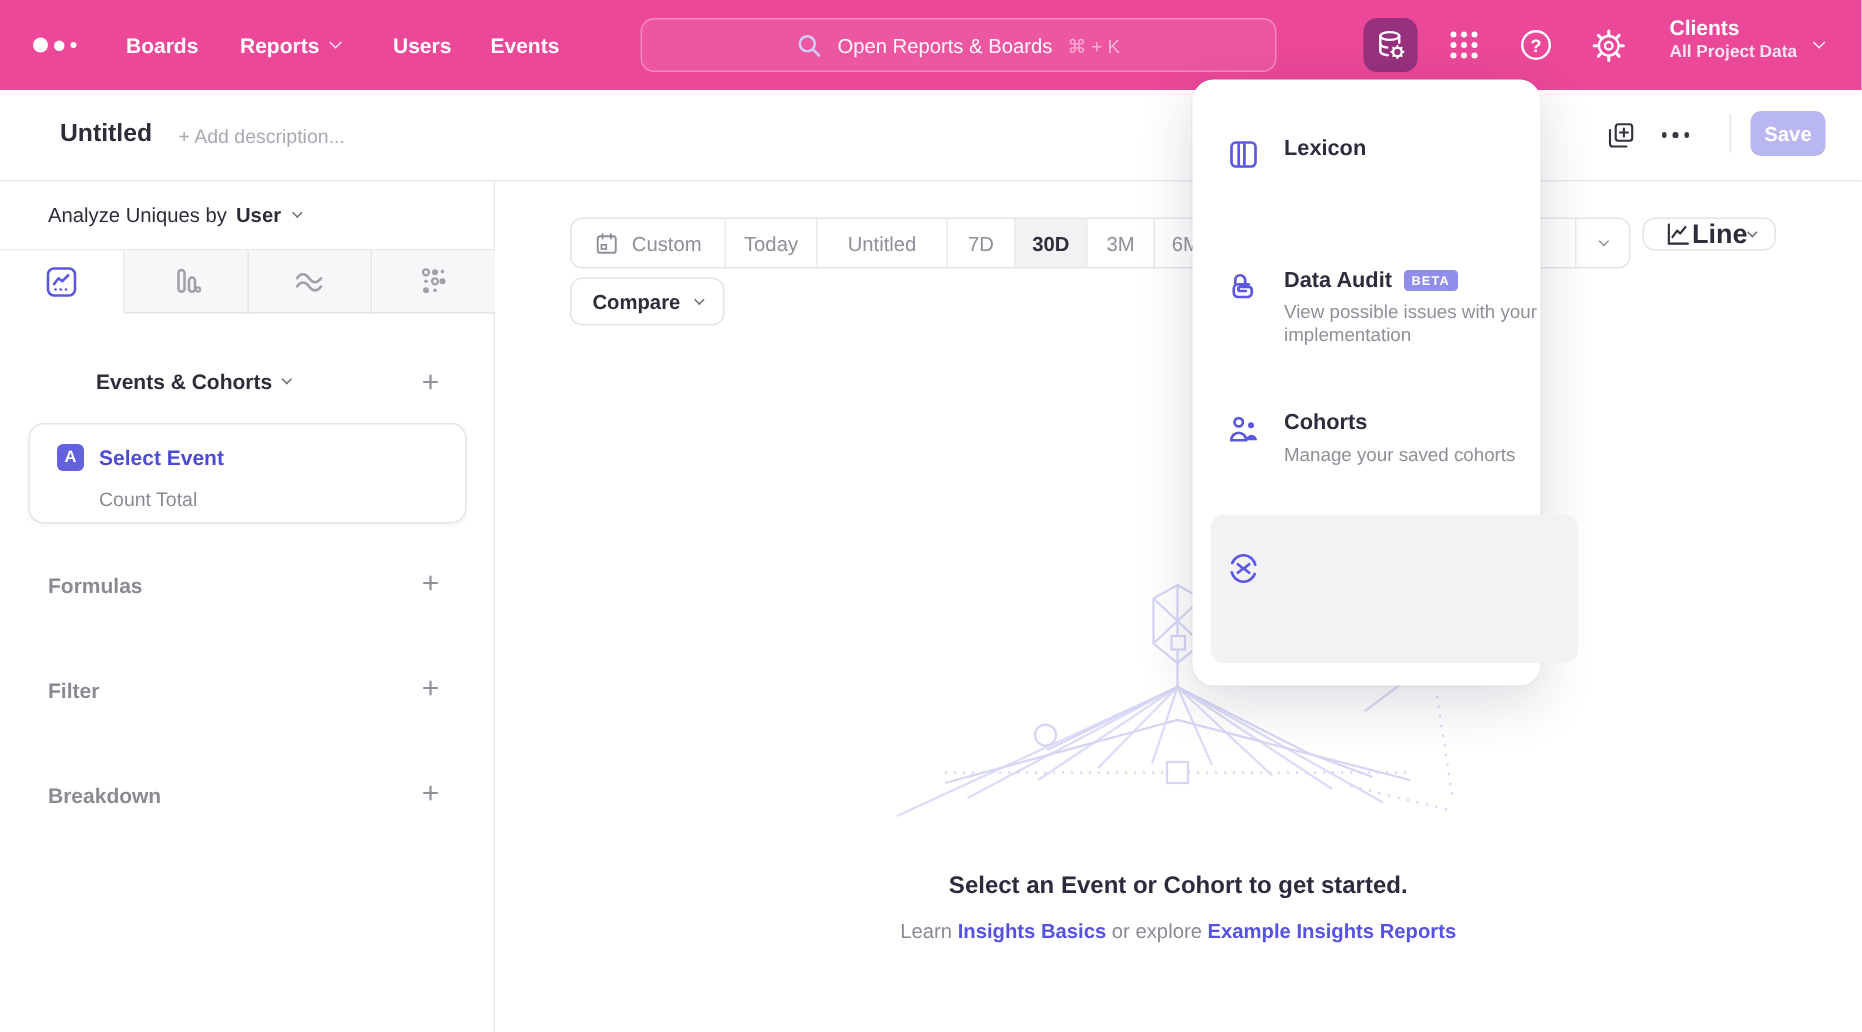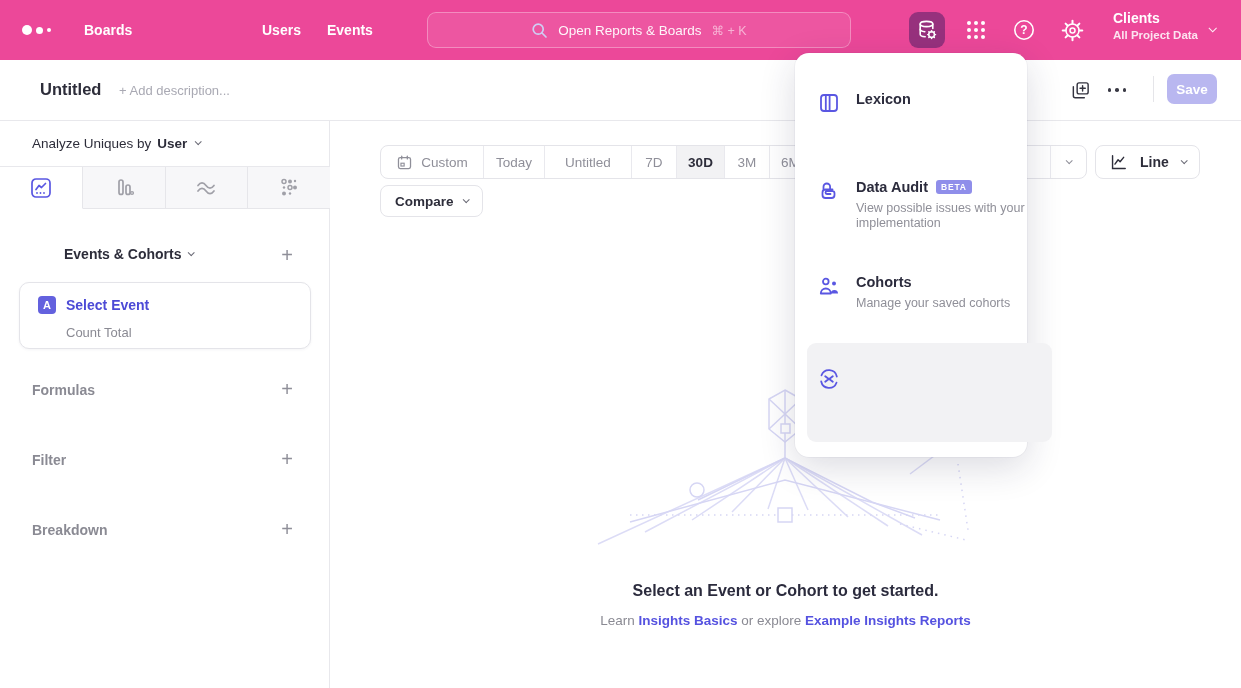--- a/index.html
+++ b/index.html
@@ -78,23 +78,23 @@
   .seg { display:flex; align-items:center; justify-content:center; gap:8px; font-size:13.5px;
     color:#8f8f99; border-left:1px solid #e9e9ee; cursor:pointer; }
   .seg:first-child { border-left:none; }
   .seg.sel { background:#f2f2f4; color:#2d2d3a; font-weight:700; }
   .seg.spacer { flex:1; border-left:none; cursor:default; }
   .seg .chev { color:#8f8f99; width:5px; height:5px; margin-top:-2px; }
   .compare-btn { position:absolute; left:380px; top:185px; height:32px; padding:0 14px; background:#fff;
     border:1px solid #e4e4e9; border-radius:8px; display:flex; align-items:center; gap:9px;
     font-size:13.5px; font-weight:600; color:#2d2d3a; cursor:pointer; z-index:1; }
   .compare-btn .chev, .line-btn .chev { color:#6b6b76; width:5px; height:5px; margin-top:-2px; }
-  .line-btn { position:absolute; left:1095px; top:145px; height:34px; padding:0 13px; background:#fff;
-    border:1px solid #e4e4e9; border-radius:8px; display:flex; align-items:center; gap:12px;
-    font-size:14px; font-weight:600; color:#2d2d3a; cursor:pointer; z-index:1; }
+  .line-btn { position:absolute; left:1095px; top:145px; height:22px; padding:0 13px; background:#fff;
+    border:1px solid #e4e4e9; border-radius:8px; display:flex; align-items:center; gap:0;
+    font-size:18px; font-weight:600; color:#2d2d3a; cursor:pointer; z-index:1; }
 
   
   .empty-title { position:absolute; left:330px; top:582px; width:911px; text-align:center;
     font-size:16px; font-weight:700; color:#2b2b3d; }
   .empty-sub { position:absolute; left:330px; top:613px; width:911px; text-align:center;
     font-size:13.5px; color:#8a8a93; }
   .empty-sub a { color:#5552e0; font-weight:600; text-decoration:none; cursor:pointer; }
 
   
   .panel { position:absolute; left:795px; top:53px; width:232px; height:404px; background:#fff;
@@ -116,20 +116,24 @@
 <body>
 
 <div class="navbar">
   <div class="logo">
       <i class="d1"></i>
       <i class="d2"></i>
       <i class="d3"></i>
     </div>
   <div class="nav-link" style="left:84px">
     <span>Boards</span>
+  </div>
+  <div class="nav-link" style="left:160px">
+    <span>Reports</span>
+    <span class="chev"></span>
   </div>
   <div class="nav-link" style="left:262px">
     <span>Users</span>
   </div>
   <div class="nav-link" style="left:327px">
     <span>Events</span>
   </div>
 
   <div class="search-pill">
     <svg width="17" height="17" viewBox="0 0 17 17">

